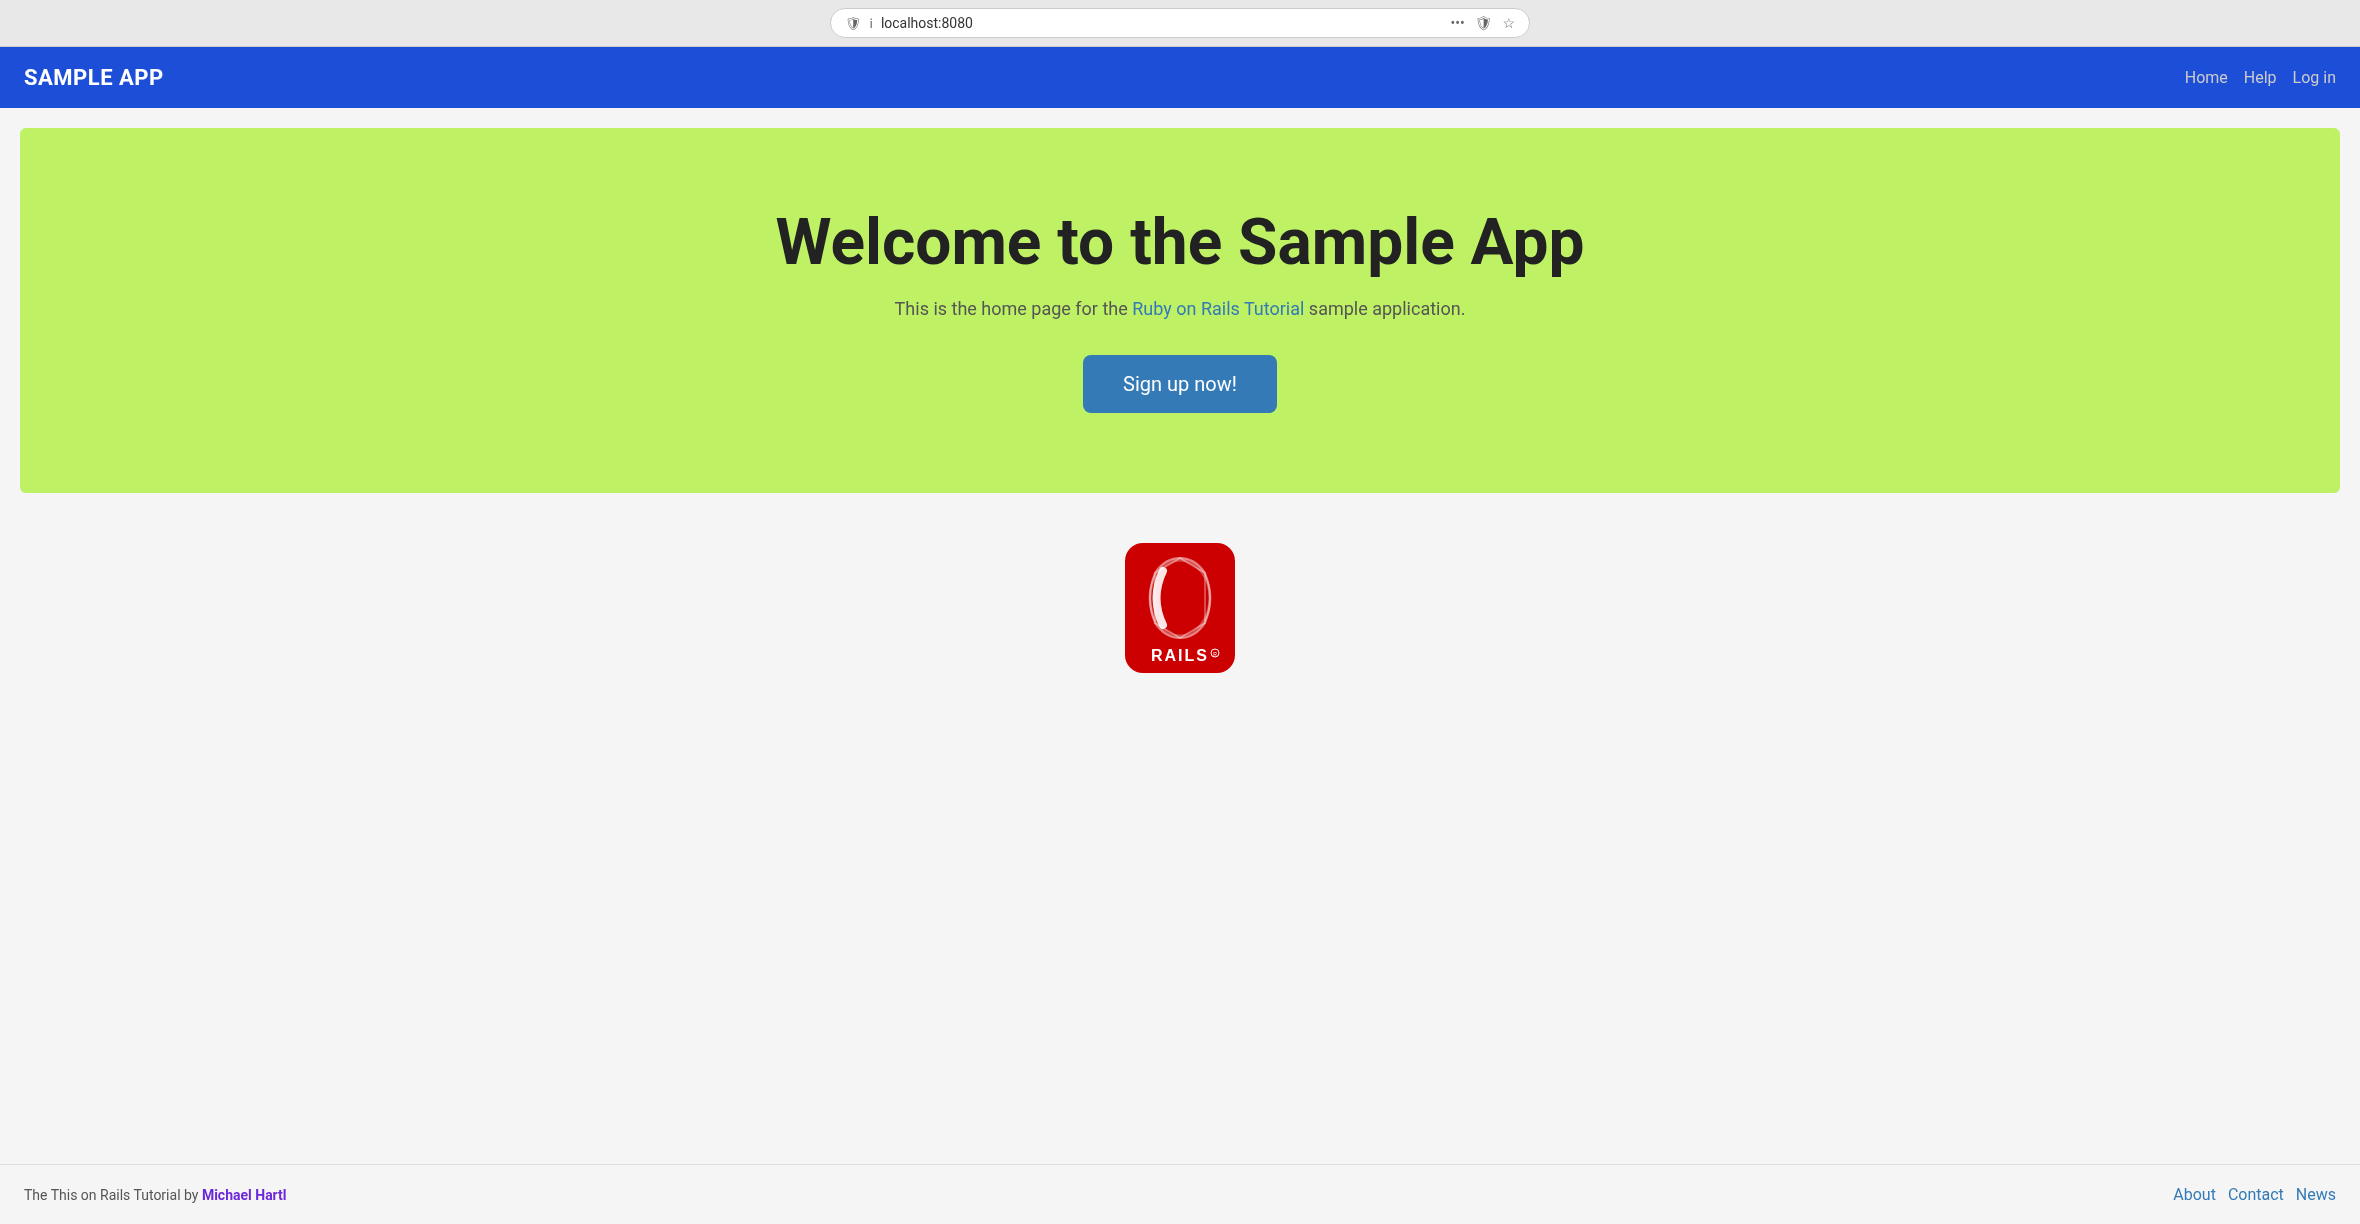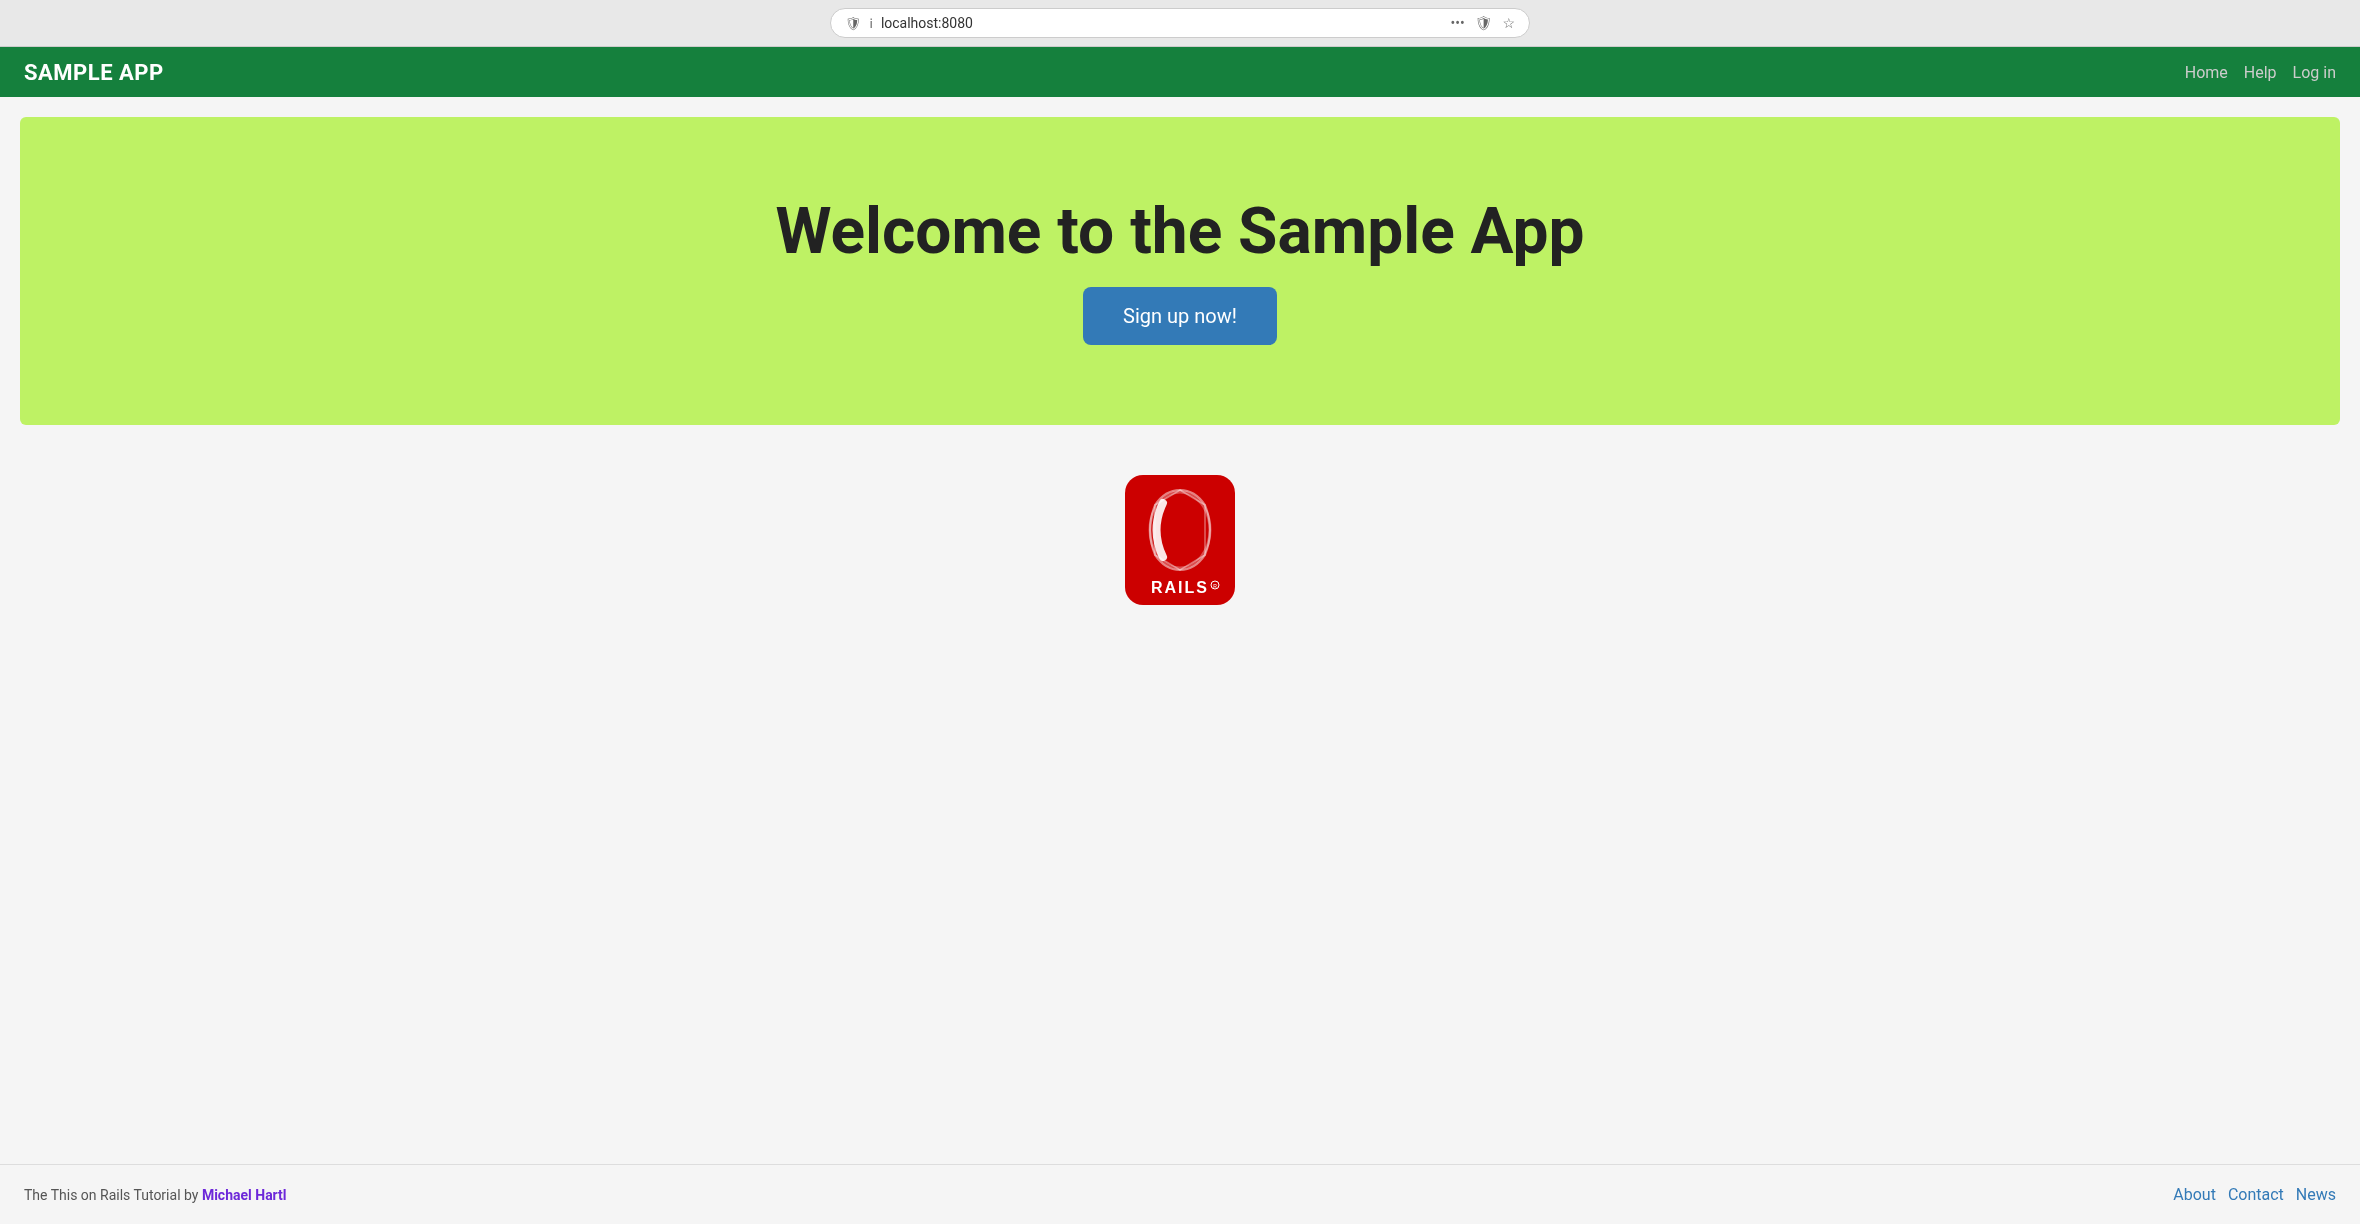--- a/index.html
+++ b/index.html
@@ -53,26 +53,26 @@
     .address-bar-actions {
       display: flex;
       align-items: center;
       gap: 10px;
       color: #666;
       font-size: 14px;
     }
 
     
     .navbar {
-      background: #15803d;
+      background: #1d4ed8;
       padding: 6px 24px;
       display: flex;
       align-items: center;
       justify-content: space-between;
-      height: 50px;
+      height: 61px;
     }
 
     .navbar-brand {
       color: white;
       font-size: 22px;
       font-weight: 700;
       text-decoration: none;
       letter-spacing: 0.5px;
     }
 
@@ -194,20 +194,23 @@
   <a class="navbar-brand">SAMPLE APP</a>
   <ul class="navbar-nav">
     <li><a>Home</a></li>
     <li><a>Help</a></li>
     <li><a>Log in</a></li>
   </ul>
 </nav>
 
 <section class="hero">
   <h1 class="hero-title">Welcome to the Sample App</h1>
+  <p class="hero-subtitle">
+    <span>This is the home page for the </span><a href="#">Ruby on Rails Tutorial</a><span> sample application.</span>
+  </p>
   <a href="#" class="btn-signup">Sign up now!</a>
 </section>
 
 <div class="content">
   
   <svg class="rails-logo" viewBox="0 0 110 130" xmlns="http://www.w3.org/2000/svg">
     <rect width="110" height="130" rx="18" ry="18" fill="#cc0000"></rect>
 
     <ellipse cx="55" cy="55" rx="30" ry="38" fill="none" stroke="white" stroke-width="3" opacity="0.3"></ellipse>
 

